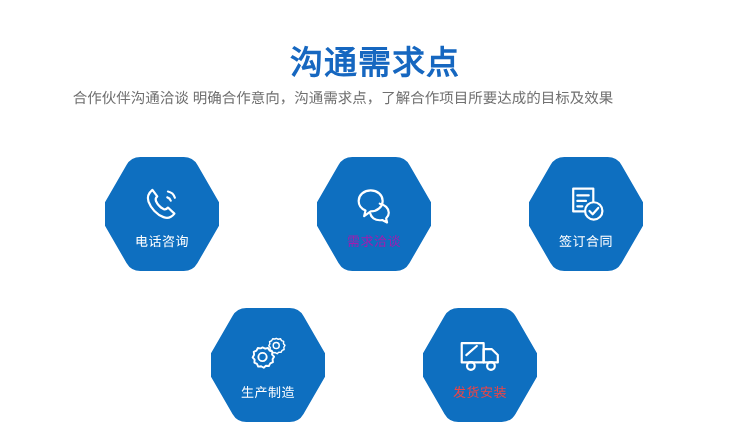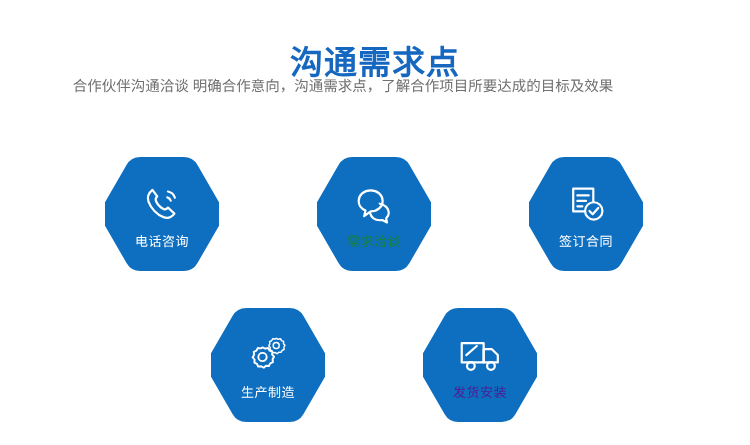--- a/index.html
+++ b/index.html
@@ -46,21 +46,21 @@
     color: #1667c0;
     text-align: center;
     white-space: nowrap;
   }
 
   .page-subtitle {
     margin: 0;
     padding: 0;
     position: absolute;
     left: 0;
-    top: 76px;
+    top: 88px;
     width: 686px;
     font-size: 14.5px;
     line-height: 20px;
     font-weight: normal;
     color: #707070;
     text-align: center;
     white-space: nowrap;
   }
 
   
@@ -175,21 +175,21 @@
       <div class="step-inner">
         <span class="step-icon">
           <svg viewBox="0 0 48 46" fill="none" stroke="#ffffff" stroke-width="2.4" stroke-linecap="round" stroke-linejoin="round">
             <path d="M26.5 18.5 C26.5 12.1 20.6 7 13.4 7 C6.1 7 0.2 12.1 0.2 18.5
                      C0.2 23.1 3.3 27.1 7.7 29 L6.2 35.2 L13.4 30 C20.6 30 26.5 24.9 26.5 18.5 Z" transform="translate(7,0)"></path>
             <path d="M30.3 21.6 C35.9 22.5 40.2 26.6 40.2 31.5 C40.2 33.9 39.1 36.1 37.3 37.7
                      L38.3 42.2 L33 39.4 C32.1 39.6 31.2 39.7 30.2 39.7
                      C25 39.7 20.7 36.5 19.9 32.4"></path>
           </svg>
         </span>
-        <span class="step-label" style="color: #15803d;">需求洽谈</span>
+        <span class="step-label" style="color: #a21caf;">需求洽谈</span>
       </div>
     </div>
 
     <div class="step step-3">
       <svg class="hex" viewBox="0 0 114 124">
         <path class="hex-poly" d="M49.5 2.6 Q57 -1.4 64.5 2.6 L106 26.5 Q114 31.1 114 40.3
                                    L114 83.7 Q114 92.9 106 97.5 L64.5 121.4 Q57 125.4 49.5 121.4
                                    L8 97.5 Q0 92.9 0 83.7 L0 40.3 Q0 31.1 8 26.5 Z" transform="rotate(90 57 62)" fill="#0e6fc0"></path>
       </svg>
       <div class="step-inner">
@@ -245,18 +245,18 @@
       <div class="step-inner">
         <span class="step-icon">
           <svg viewBox="0 0 48 46" fill="none" stroke="#ffffff" stroke-width="2.4" stroke-linecap="round" stroke-linejoin="round">
             <path d="M4 9 L28 9 L28 30 L4 30 Z"></path>
             <path d="M28 15.5 L37 15.5 L43.5 22 L43.5 30 L28 30 Z"></path>
             <path d="M9 22 L20.5 12"></path>
             <circle cx="14" cy="34" r="4.2"></circle>
             <circle cx="36" cy="34" r="4.2"></circle>
           </svg>
         </span>
-        <span class="step-label" style="color: #4c1d95;">发货安装</span>
+        <span class="step-label" style="color: #ef4444;">发货安装</span>
       </div>
     </div>
 
   </div>
 </div>
 
 </body></html>

